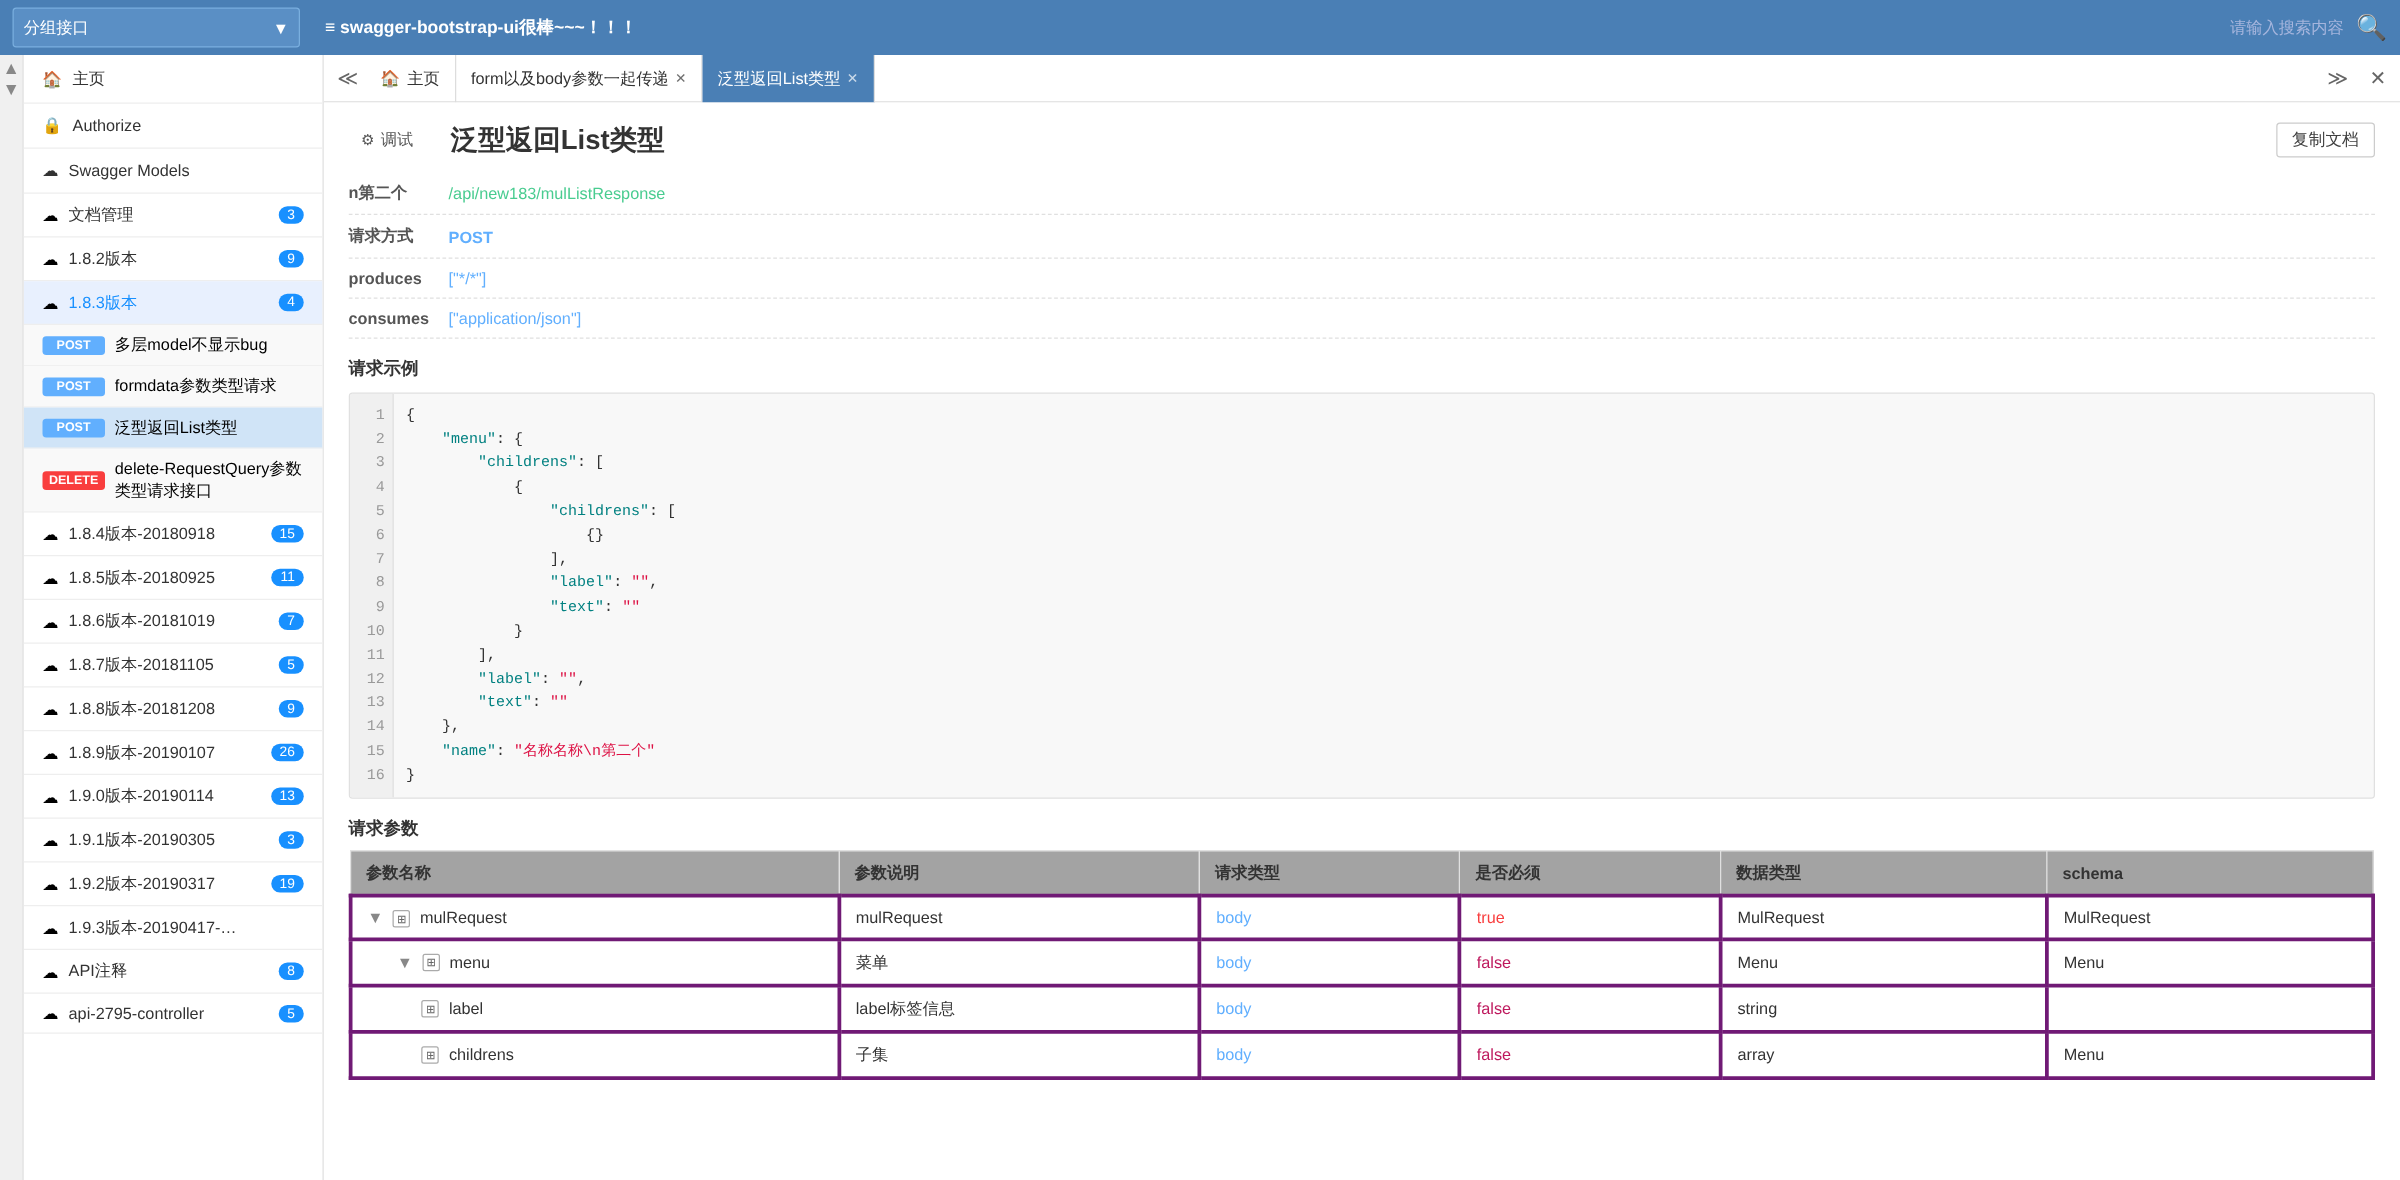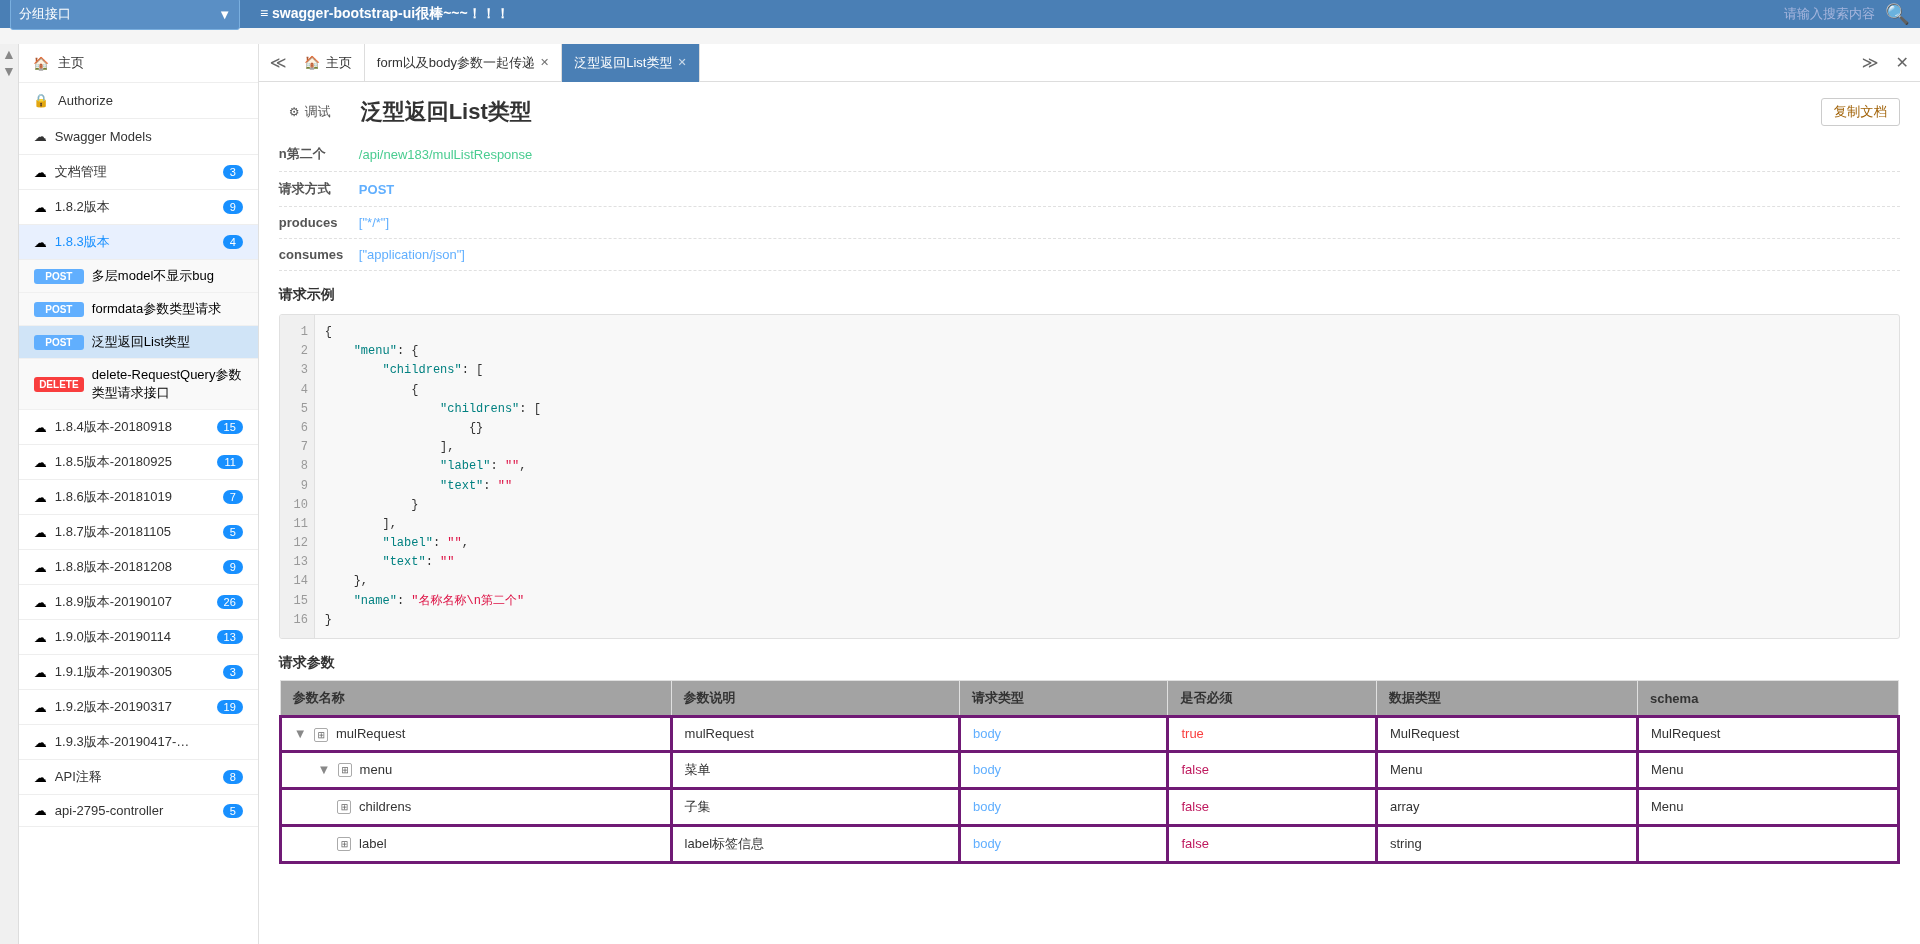--- a/index.html
+++ b/index.html
@@ -1,21 +1,21 @@
 <!DOCTYPE html>
 <html><head>
   <meta charset="utf-8">
   <style>
     * { box-sizing: border-box; margin: 0; padding: 0; }
     body { font-family: 'Microsoft YaHei', Arial, sans-serif; font-size: 13px; background: #f5f5f5; overflow: hidden; height: 944px; }
 
     
     .navbar {
       background: #4a7fb5;
-      height: 28px;
+      height: 44px;
       display: flex;
       align-items: center;
       padding: 0 10px;
       gap: 10px;
       position: fixed;
       top: 0; left: 0; right: 0;
       z-index: 100;
     }
     .navbar-group-select {
       width: 230px;
@@ -208,21 +208,21 @@
       font-size: 22px;
       font-weight: bold;
       color: #333;
     }
     .copy-btn {
       background: none;
       border: 1px solid #ccc;
       padding: 4px 12px;
       border-radius: 3px;
       cursor: pointer;
-      color: #a16207;
+      color: #404040;
     }
 
     .doc-section {
       padding: 8px 0;
       border-bottom: 1px dashed #e0e0e0;
       display: flex;
       align-items: center;
       gap: 10px;
     }
     .doc-label {
@@ -657,47 +657,47 @@
               <span class="td-gray">false</span>
             </td>
             <td>Menu</td>
             <td>Menu</td>
           </tr>
 
           <tr>
             <td>
               <span style="display:inline-block;width:40px;"></span>
               <span class="model-icon">⊞</span>
+              <span>label</span>
+            </td>
+            <td>label标签信息</td>
+            <td>
+              <span class="td-blue">body</span>
+            </td>
+            <td>
+              <span class="td-gray">false</span>
+            </td>
+            <td>string</td>
+            <td></td>
+          </tr>
+
+          <tr>
+            <td>
+              <span style="display:inline-block;width:40px;"></span>
+              <span class="model-icon">⊞</span>
               <span>childrens</span>
             </td>
             <td>子集</td>
             <td>
               <span class="td-blue">body</span>
             </td>
             <td>
               <span class="td-gray">false</span>
             </td>
             <td>array</td>
             <td>Menu</td>
           </tr>
-
-          <tr>
-            <td>
-              <span style="display:inline-block;width:40px;"></span>
-              <span class="model-icon">⊞</span>
-              <span>label</span>
-            </td>
-            <td>label标签信息</td>
-            <td>
-              <span class="td-blue">body</span>
-            </td>
-            <td>
-              <span class="td-gray">false</span>
-            </td>
-            <td>string</td>
-            <td></td>
-          </tr>
         </tbody>
       </table>
 
     </div>
   </div>
 </div>
 
 </body></html>

